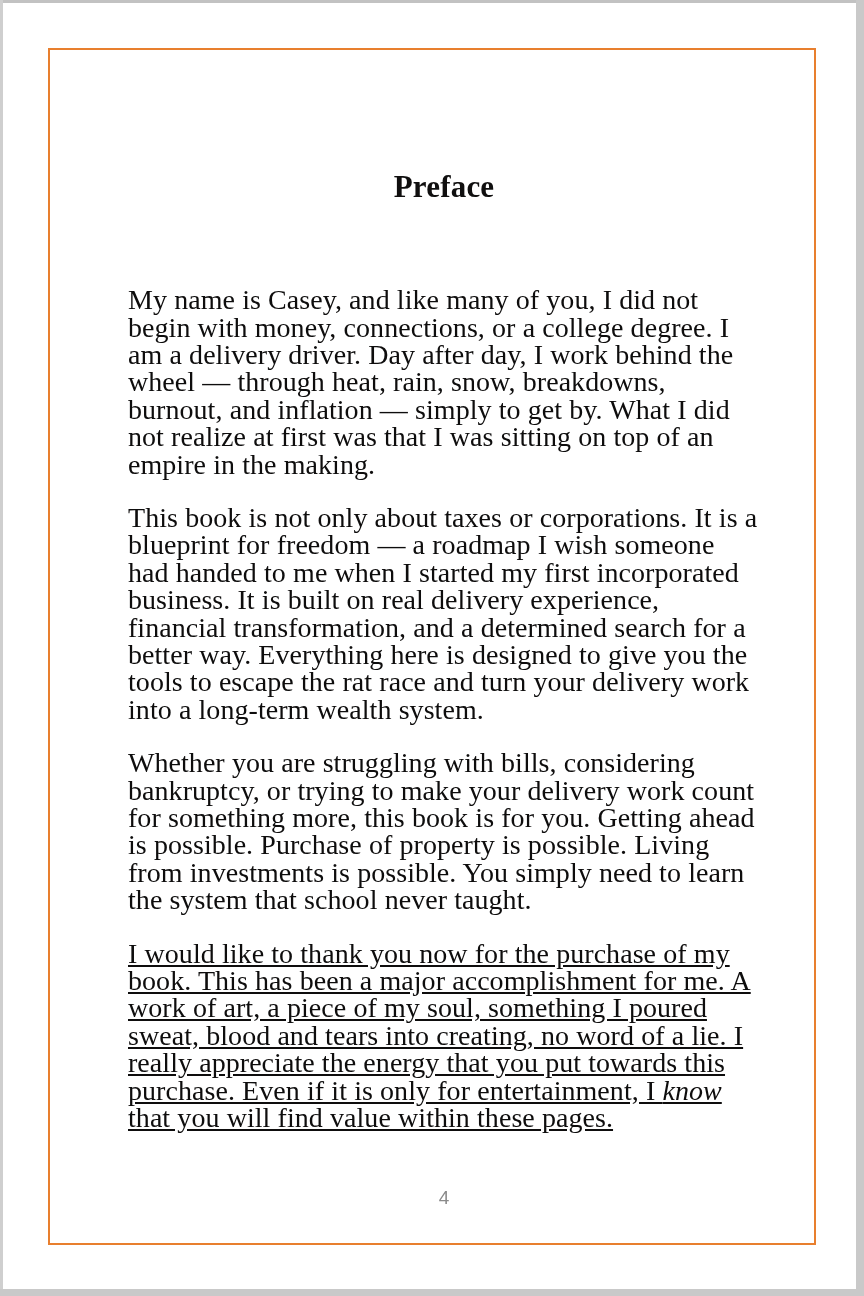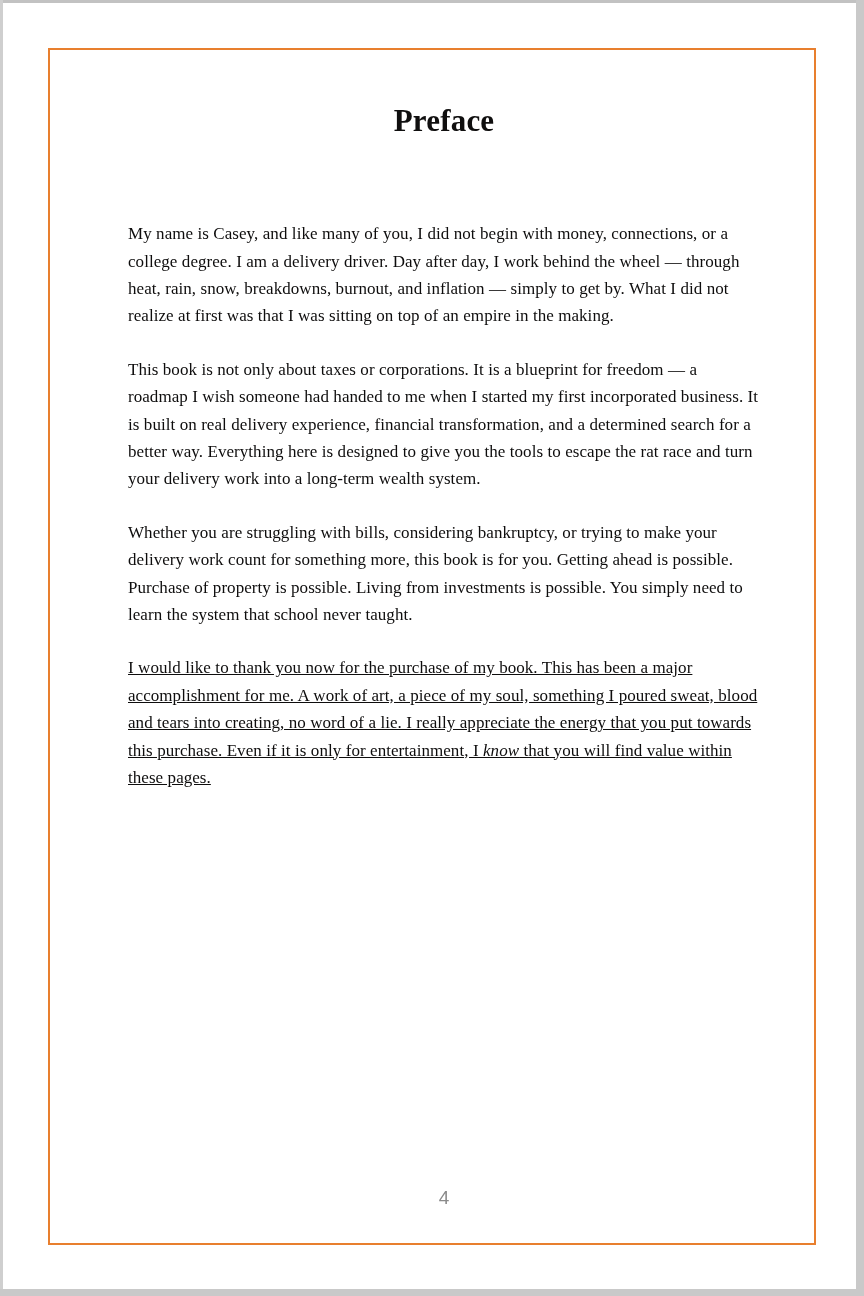--- a/index.html
+++ b/index.html
@@ -78,31 +78,31 @@
     height: 100%;
   }
 
   .chapter-title {
     text-align: center;
     font-size: 31px;
     font-weight: bold;
     color: #100f0f;
     letter-spacing: 0.2px;
     margin: 0;
-    padding-top: 54px;
+    padding-top: 120px;
     line-height: 1.1;
   }
 
   .body-copy {
     margin-top: 82px;
   }
 
   .body-copy p {
     margin: 0 0 26px 0;
-    font-size: 17px;
+    font-size: 28px;
     line-height: 27.4px;
     color: #0e0d0d;
     text-align: left;
     letter-spacing: 0.05px;
     word-spacing: 0.1px;
   }
 
   .body-copy p:last-child {
     margin-bottom: 0;
     text-decoration: underline;

